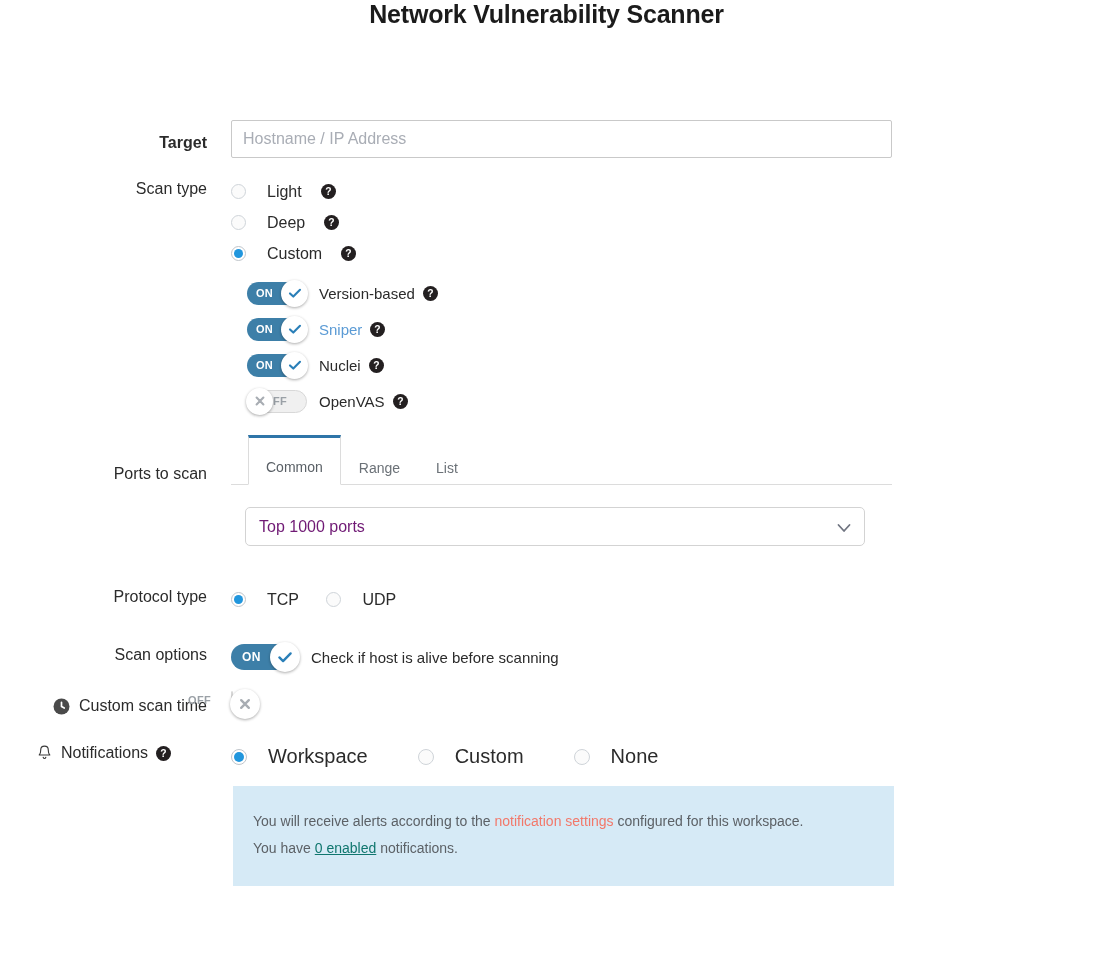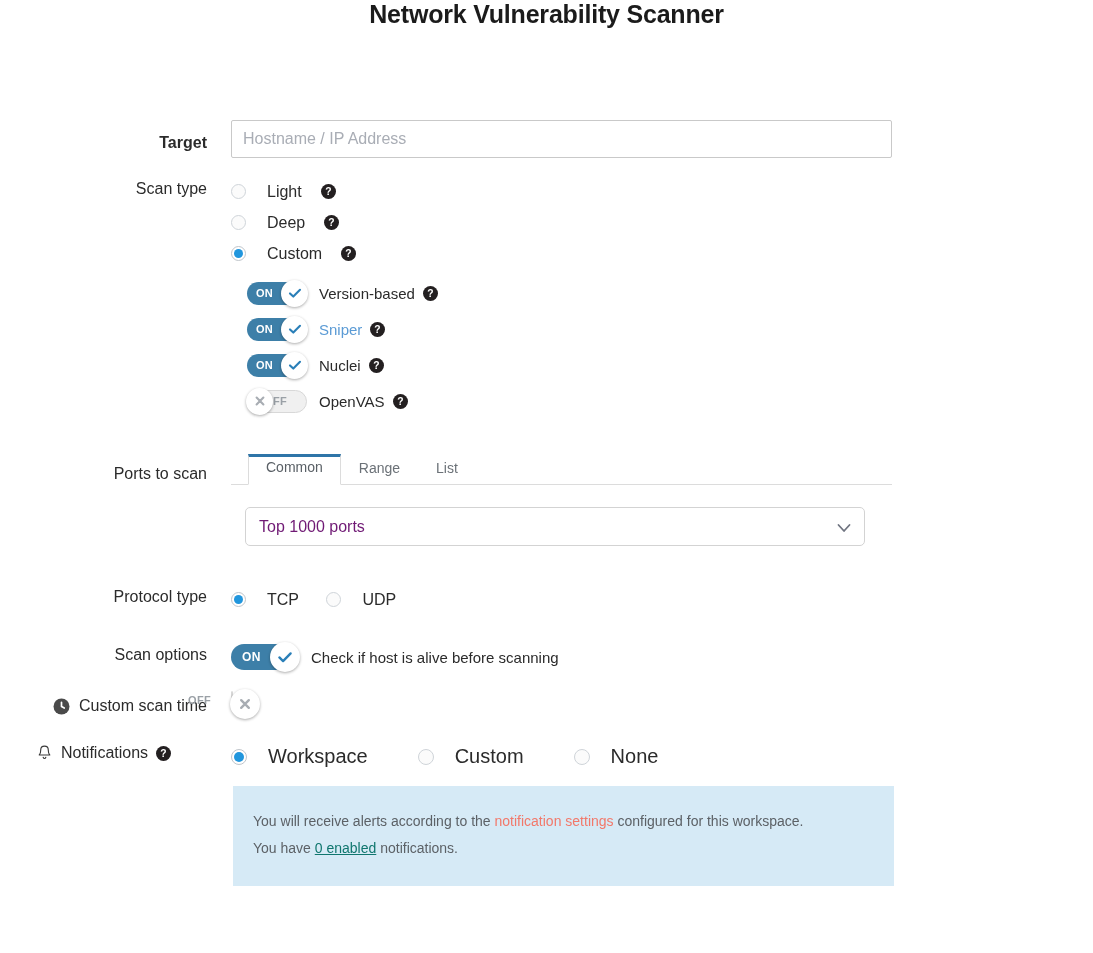--- a/index.html
+++ b/index.html
@@ -213,21 +213,21 @@
     position: relative;
     top: 1px;
     cursor: pointer;
   }
   .tab.active {
     color: #5a6066;
     background: #ffffff;
     border: 1px solid #dcdcdc;
     border-bottom: 1px solid #ffffff;
     border-top: 3px solid #2e75a8;
-    padding-top: 2px;
+    padding-top: 21px;
   }
 
   .select-wrap {
     position: relative;
     width: 620px;
     margin-top: 22px;
     margin-left: 14px;
   }
   .select-box {
     width: 100%;

